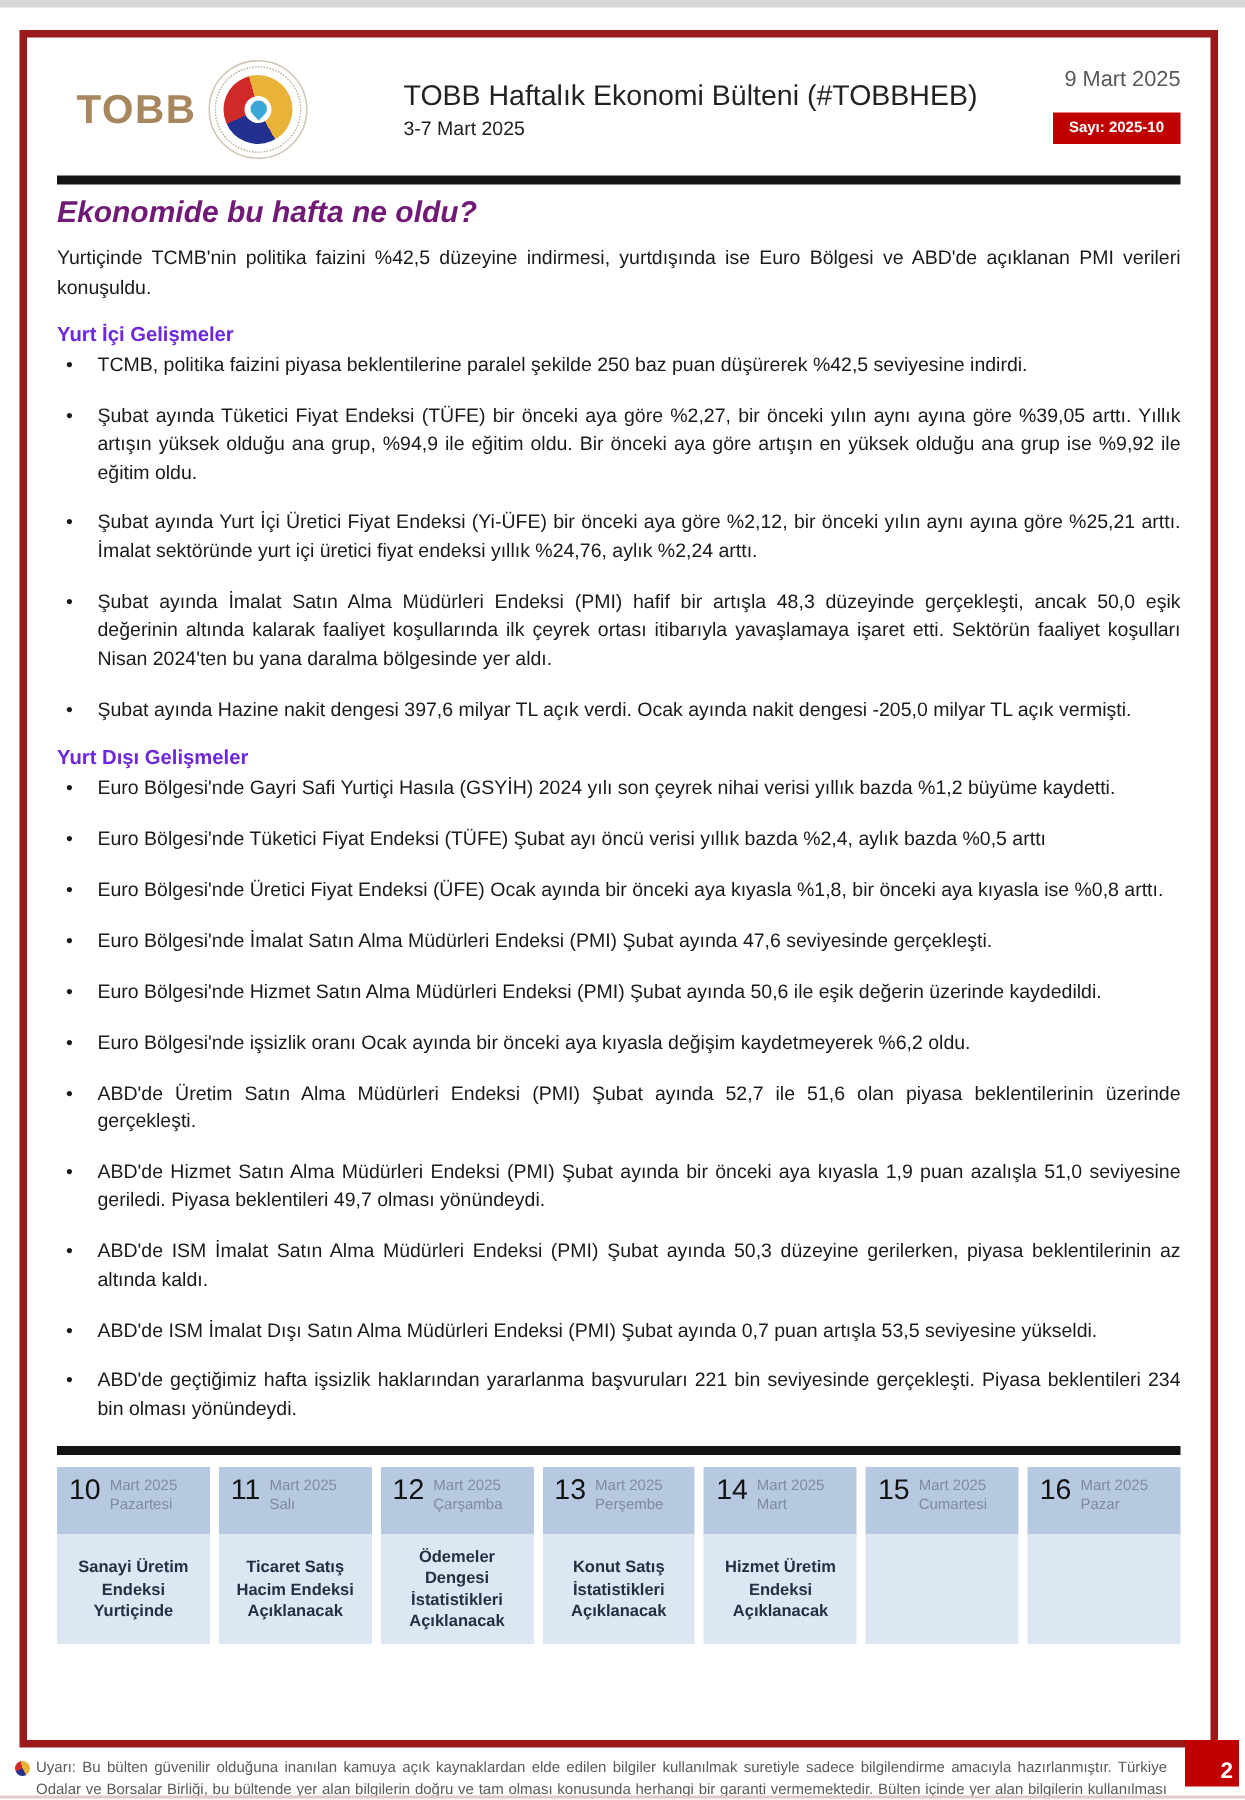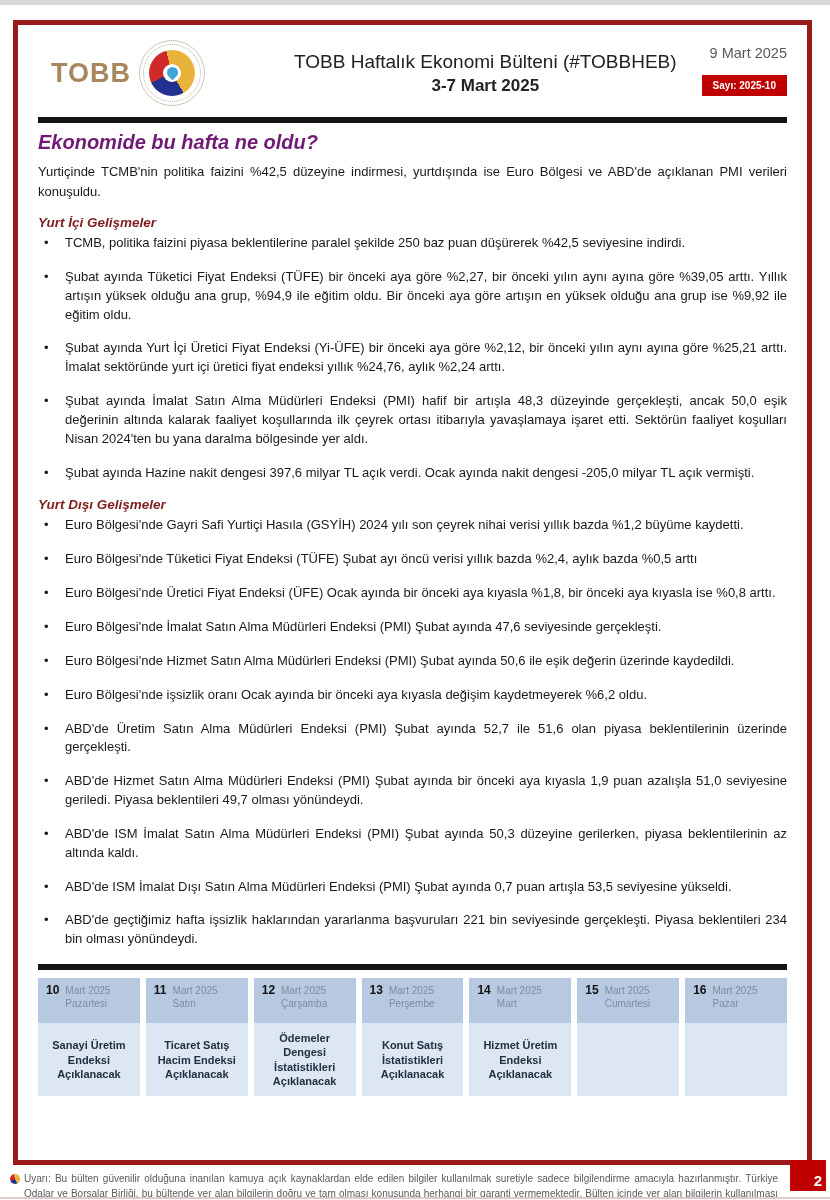--- a/index.html
+++ b/index.html
@@ -19,42 +19,42 @@
   .hdr{display:flex;align-items:center;height:84px;}
   .logo-wrap{display:flex;align-items:center;width:190px;flex:0 0 auto;margin-left:13px;}
   .logo-word{font-size:27px;font-weight:bold;letter-spacing:1px;color:#a8875e;margin-right:8px;}
   .emblem{width:64px;height:64px;border-radius:50%;background:#fff;border:1px solid #cfc5b4;position:relative;flex:0 0 auto;}
   .emblem .ring-text{position:absolute;inset:0;border-radius:50%;border:1px dotted #b9ad97;margin:3px;}
   .emblem .disc{position:absolute;inset:9px;border-radius:50%;
     background:conic-gradient(#e9b33a 15deg 150deg,#22318f 150deg 245deg,#cf2a27 245deg 345deg,#e9b33a 345deg);}
   .emblem .core{position:absolute;inset:23px;border-radius:50%;background:#fff;}
   .emblem .drop{position:absolute;left:27px;top:26px;width:11px;height:11px;background:#3ba7d9;
     border-radius:50% 50% 50% 0;transform:rotate(-45deg);}
-  .title-block{flex:1 1 auto;padding-left:28px;text-align:center;}
+  .title-block{flex:1 1 auto;padding-left:28px;}
   .doc-title{font-size:19px;color:#222;line-height:1.25;}
-  .doc-subtitle{font-size:17px;color:#222;margin-top:2px;font-weight:bold;}
+  .doc-subtitle{font-size:13px;color:#222;margin-top:2px;}
   .meta{flex:0 0 auto;display:flex;flex-direction:column;align-items:flex-end;gap:14px;margin-top:-6px;}
   .doc-date{font-size:14.5px;color:#595959;text-align:center;}
   .issue-badge{background:#c00000;color:#fff;font-size:10px;font-weight:bold;padding:5px 11px;}
   .rule-black{height:6px;background:#141414;margin:2px 0 8px 0;}
   
   .headline{color:#701a75;font-size:20px;font-weight:bold;font-style:italic;margin:4px 0 8px 0;}
   .intro{font-size:13px;color:#1a1a1a;line-height:1.5;text-align:justify;margin:0 0 14px 0;}
-  .sec-title{color:#7f1d1d;font-size:13.5px;font-weight:bold;margin:2px 0 4px 0;font-style:italic;}
+  .sec-title{color:#6d28d9;font-size:13.5px;font-weight:bold;margin:2px 0 4px 0;}
   ul.bullets{list-style:none;margin:0;padding:0;}
   ul.bullets li{
     position:relative;padding-left:27px;font-size:13px;color:#1a1a1a;
     line-height:1.45;text-align:justify;margin-bottom:15px;
   }
   ul.bullets li::before{content:"•";position:absolute;left:6px;top:0;color:#1a1a1a;}
   
   .cal{display:flex;gap:6px;margin-top:6px;}
   .cal-card{flex:1 1 0;display:flex;flex-direction:column;}
   .cal-head{background:#b7c9e0;display:flex;align-items:flex-start;gap:6px;padding:6px 6px 7px 8px;min-height:32px;}
-  .cal-daynum{font-size:12px;font-weight:bold;color:#111;line-height:1.1;}
+  .cal-daynum{font-size:19px;font-weight:normal;color:#111;line-height:1.1;}
   .cal-daylabel{font-size:10px;color:#7d8ba0;line-height:1.25;padding-top:1px;}
   .cal-body{background:#dde7f3;flex:1 1 auto;min-height:72px;display:flex;align-items:center;justify-content:center;
     text-align:center;font-size:11px;font-weight:bold;color:#22303f;line-height:1.3;padding:8px 6px;box-sizing:border-box;}
   
   .footer{position:absolute;left:10px;top:1172px;width:768px;display:flex;gap:4px;}
   .mini-emblem{width:10px;height:10px;border-radius:50%;flex:0 0 auto;margin-top:2px;
     background:conic-gradient(#e9b33a 15deg 150deg,#22318f 150deg 245deg,#cf2a27 245deg 345deg,#e9b33a 345deg);}
   .disclaimer{font-size:10px;color:#5a5a5a;line-height:1.45;text-align:justify;}
   .page-num{
     position:absolute;left:790px;top:1160px;width:36px;height:31px;background:#c00000;
@@ -123,28 +123,28 @@
 
   <div class="cal">
     <div class="cal-card">
       <div class="cal-head">
         <span class="cal-daynum">10</span>
         <span class="cal-daylabel">
           <span>Mart 2025</span><br>
           <span>Pazartesi</span>
         </span>
       </div>
-      <div class="cal-body">Sanayi Üretim Endeksi Açıklanacak</div>
+      <div class="cal-body">Sanayi Üretim Endeksi Yurtiçinde</div>
     </div>
     <div class="cal-card">
       <div class="cal-head">
         <span class="cal-daynum">11</span>
         <span class="cal-daylabel">
           <span>Mart 2025</span><br>
-          <span>Satın</span>
+          <span>Salı</span>
         </span>
       </div>
       <div class="cal-body">Ticaret Satış Hacim Endeksi Açıklanacak</div>
     </div>
     <div class="cal-card">
       <div class="cal-head">
         <span class="cal-daynum">12</span>
         <span class="cal-daylabel">
           <span>Mart 2025</span><br>
           <span>Çarşamba</span>

